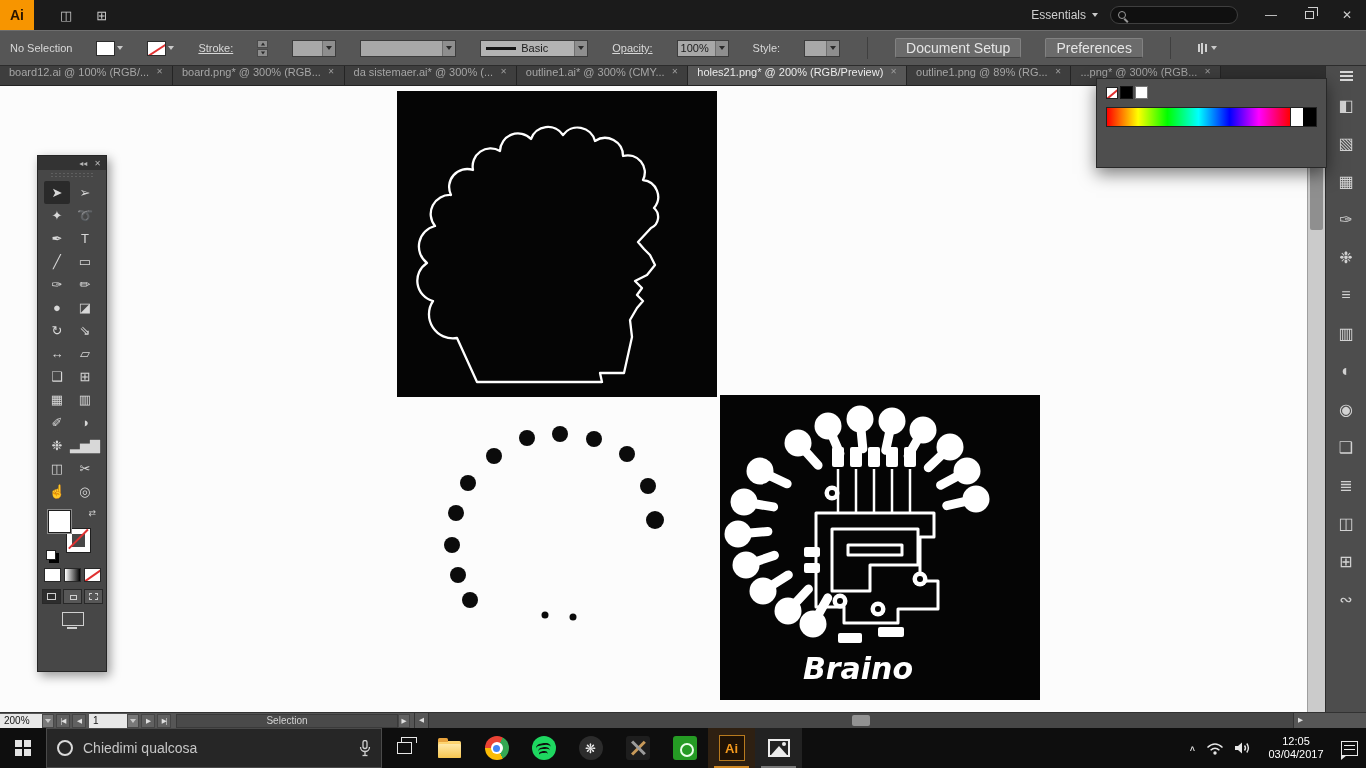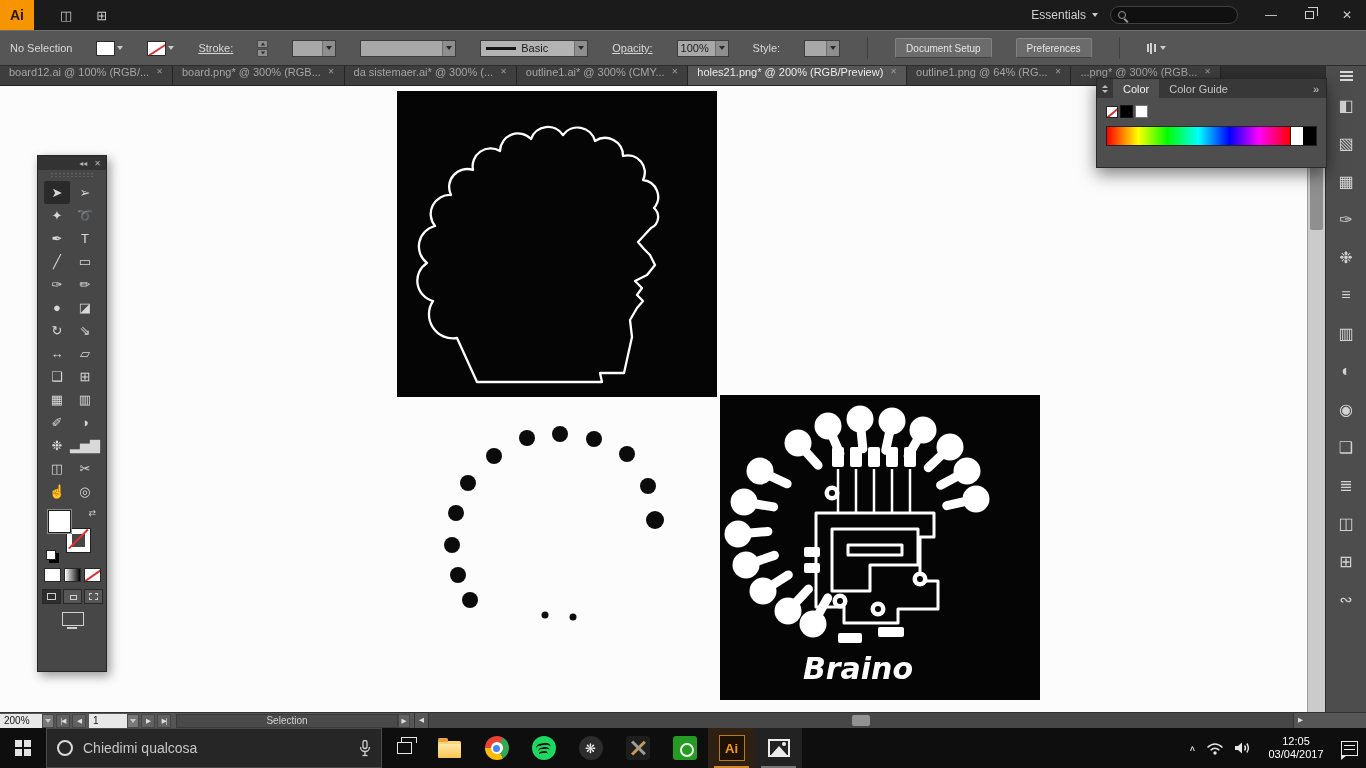--- a/index.html
+++ b/index.html
@@ -45,21 +45,21 @@
   .swatch-box{width:19px;height:15px;background:#fff;border:1px solid #2c2c2c;position:relative;overflow:hidden}
   .redslash::after{content:"";position:absolute;left:-4px;top:6px;width:30px;height:2.2px;background:#e03131;
                    transform:rotate(-33deg)}
   .stepper{display:flex;flex-direction:column;gap:1px}
   .step-btn{width:11px;height:8px;background:#8e8e8e;border:1px solid #4a4a4a;display:flex;
             align-items:center;justify-content:center}
   .step-btn .car{transform:scale(.7)}
   .car.up{border-top:none;border-bottom:4.5px solid #2a2a2a}
   .brush-line{width:30px;height:3px;background:#151515;margin:0 5px}
   .cb-btn{height:20px;padding:0 10px;background:#6b6b6b;border:1px solid #828282;border-bottom-color:#3f3f3f;
-          border-radius:2px;color:#e5e5e5;display:flex;align-items:center;font-size:10px}
+          border-radius:2px;color:#e5e5e5;display:flex;align-items:center;font-size:14px}
   .cb-sep{width:1px;height:22px;background:#3f3f3f;margin:0 3px}
   .vbars{display:flex;gap:1.5px;align-items:center}
   .vbars span{width:2px;background:#d0d0d0}
   .vbars span:nth-child(1){height:8px}.vbars span:nth-child(2){height:11px}.vbars span:nth-child(3){height:8px}
 
   
   .tabbar{position:absolute;left:0;top:66px;width:1325px;height:20px;background:#303030;display:flex;
           z-index:10;border-bottom:1px solid #232323;overflow:hidden}
   .doc-tab{display:flex;align-items:flex-start;gap:7px;padding:0 9px;background:#3e3e3e;
            border-right:1px solid #242424;color:#a5a5a5;font-size:11px;white-space:nowrap}
@@ -457,29 +457,20 @@
     </div>
     <div class="tb-modes">
       <div class="mode-btn active"></div>
       <div class="mode-btn behind"></div>
       <div class="mode-btn inside"></div>
     </div>
     <span class="screen-btn"></span>
   </div>
 
   <div class="color-panel">
-    <div class="cp-tabs">
-      <span class="cp-cycle">
-          <i class="u"></i>
-          <i class="d"></i>
-        </span>
-      <div class="cp-tab active">Color</div>
-      <div class="cp-tab">Color Guide</div>
-      <div class="cp-collapse">»</div>
-    </div>
     <div class="cp-body">
       <div class="cp-row">
         <div class="cp-none"></div>
         <div class="cp-black"></div>
         <div class="cp-white"></div>
       </div>
       <div class="cp-spectrum">
         <div class="spec-grad"></div>
         <div class="spec-white"></div>
         <div class="spec-black"></div>
@@ -589,21 +580,21 @@
       </div>
       <div class="doc-tab">
         <span class="tab-label">outline1.ai* @ 300% (CMY...</span>
         <span class="tab-close">✕</span>
       </div>
       <div class="doc-tab active">
         <span class="tab-label">holes21.png* @ 200% (RGB/Preview)</span>
         <span class="tab-close">✕</span>
       </div>
       <div class="doc-tab">
-        <span class="tab-label">outline1.png @ 64% (RG...</span>
+        <span class="tab-label">outline1.png @ 89% (RG...</span>
         <span class="tab-close">✕</span>
       </div>
       <div class="doc-tab">
         <span class="tab-label">...png* @ 300% (RGB...</span>
         <span class="tab-close">✕</span>
       </div>
     </div>
 
   <div class="statusbar">
     <span class="zoom-box">200%</span>

